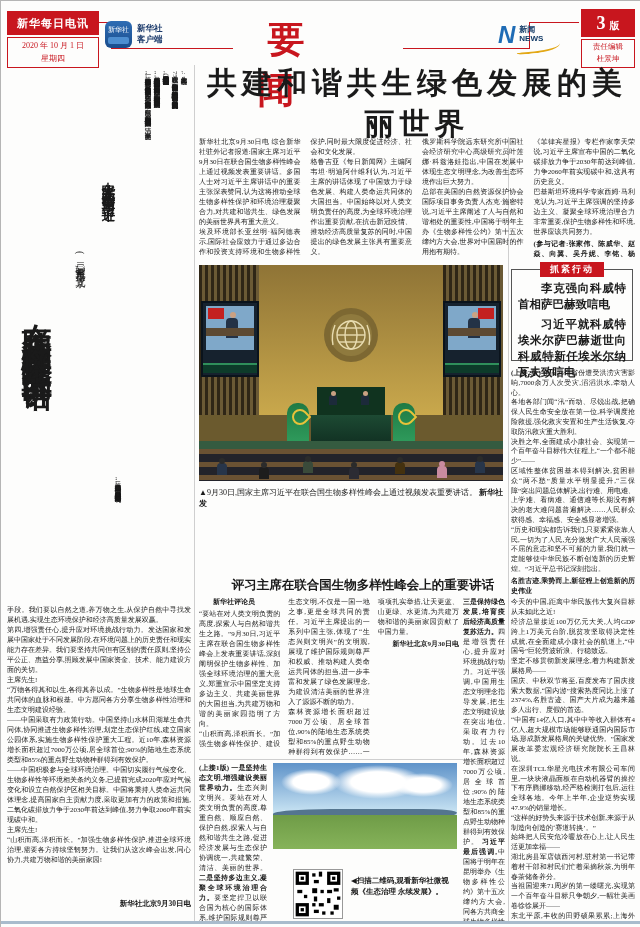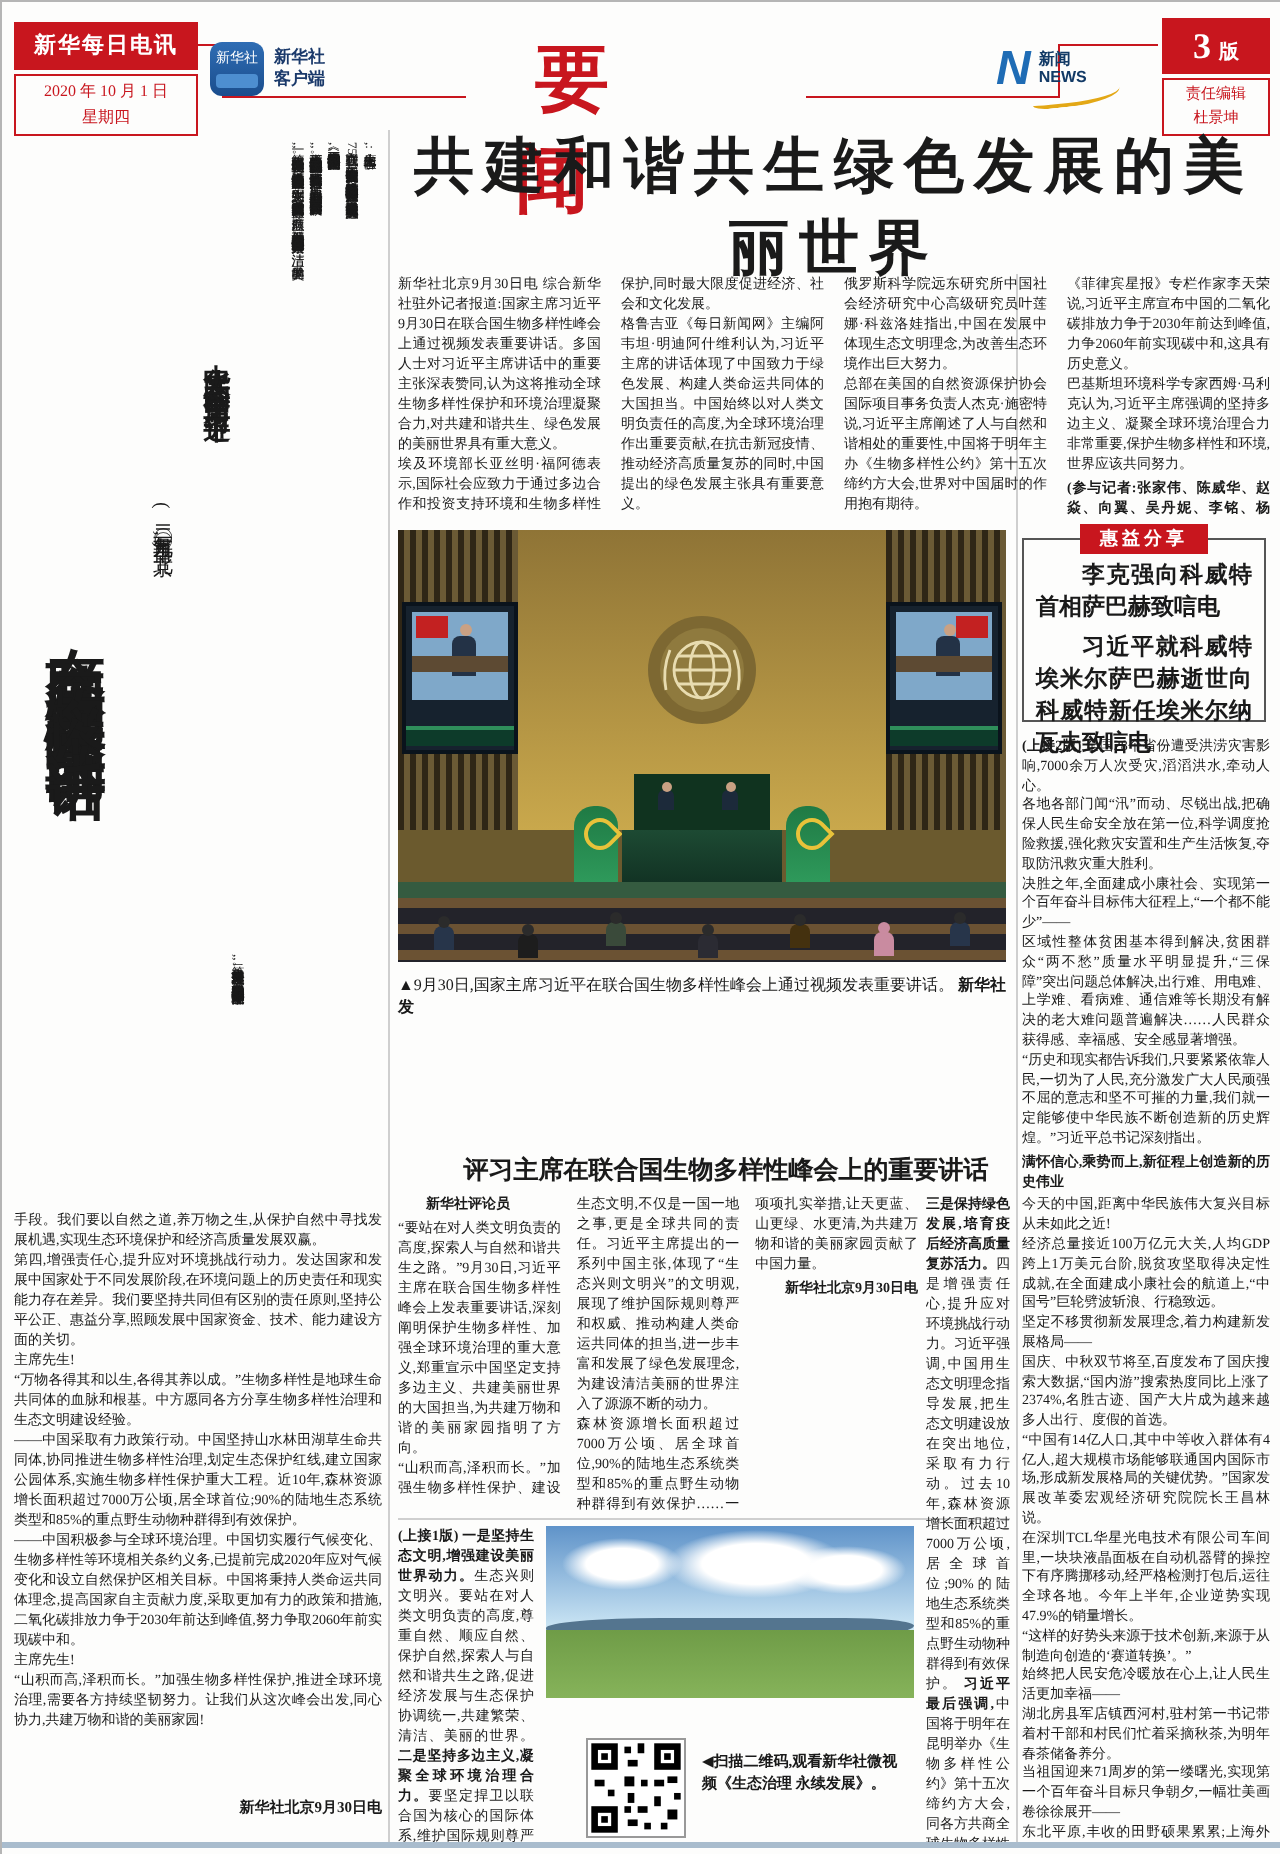--- a/index.html
+++ b/index.html
@@ -339,33 +339,33 @@
           <rect x="22" y="25" width="2" height="2"></rect>
             <rect x="26" y="16" width="2" height="2"></rect>
             <rect x="11" y="20" width="2" height="2"></rect>
         </g>
       </svg>
       <div class="qr-cap">◀扫描二维码,观看新华社微视频《生态治理 永续发展》。</div>
     </div>
   </div>
 
   <div class="abs brief-box">
-    <div class="brief-tab redbg">惠益分享</div>
+    <div class="brief-tab redbg">抓紧行动</div>
     <p class="brief-item" style="text-indent:2em;">李克强向科威特首相萨巴赫致唁电</p>
     <p class="brief-item" style="text-indent:2em;">习近平就科威特埃米尔萨巴赫逝世向科威特新任埃米尔纳瓦夫致唁电</p>
   </div>
 
   <div class="abs p2art jst clip">
     <span class="bold">(上接2版)</span>
     <span class="preline">全国28个省份遭受洪涝灾害影响,7000余万人次受灾,滔滔洪水,牵动人心。
 各地各部门闻“汛”而动、尽锐出战,把确保人民生命安全放在第一位,科学调度抢险救援,强化救灾安置和生产生活恢复,夺取防汛救灾重大胜利。
 决胜之年,全面建成小康社会、实现第一个百年奋斗目标伟大征程上,“一个都不能少”——
 区域性整体贫困基本得到解决,贫困群众“两不愁”质量水平明显提升,“三保障”突出问题总体解决,出行难、用电难、上学难、看病难、通信难等长期没有解决的老大难问题普遍解决……人民群众获得感、幸福感、安全感显著增强。
 “历史和现实都告诉我们,只要紧紧依靠人民,一切为了人民,充分激发广大人民顽强不屈的意志和坚不可摧的力量,我们就一定能够使中华民族不断创造新的历史辉煌。”习近平总书记深刻指出。</span>
-    <div class="p2sub">满怀信心,乘势而上,新征程上创造新的历史伟业</div>
+    <div class="p2sub">名胜古迹,乘势而上,新征程上创造新的历史伟业</div>
     <span class="preline">今天的中国,距离中华民族伟大复兴目标从未如此之近!
 经济总量接近100万亿元大关,人均GDP跨上1万美元台阶,脱贫攻坚取得决定性成就,在全面建成小康社会的航道上,“中国号”巨轮劈波斩浪、行稳致远。
 坚定不移贯彻新发展理念,着力构建新发展格局——
 国庆、中秋双节将至,百度发布了国庆搜索大数据,“国内游”搜索热度同比上涨了2374%,名胜古迹、国产大片成为越来越多人出行、度假的首选。
 “中国有14亿人口,其中中等收入群体有4亿人,超大规模市场能够联通国内国际市场,形成新发展格局的关键优势。”国家发展改革委宏观经济研究院院长王昌林说。
 在深圳TCL华星光电技术有限公司车间里,一块块液晶面板在自动机器臂的操控下有序腾挪移动,经严格检测打包后,运往全球各地。今年上半年,企业逆势实现47.9%的销量增长。
 “这样的好势头来源于技术创新,来源于从制造向创造的‘赛道转换’。”
 始终把人民安危冷暖放在心上,让人民生活更加幸福——
 湖北房县军店镇西河村,驻村第一书记带着村干部和村民们忙着采摘秋茶,为明年春茶储备养分。
 当祖国迎来71周岁的第一缕曙光,实现第一个百年奋斗目标只争朝夕,一幅壮美画卷徐徐展开——

